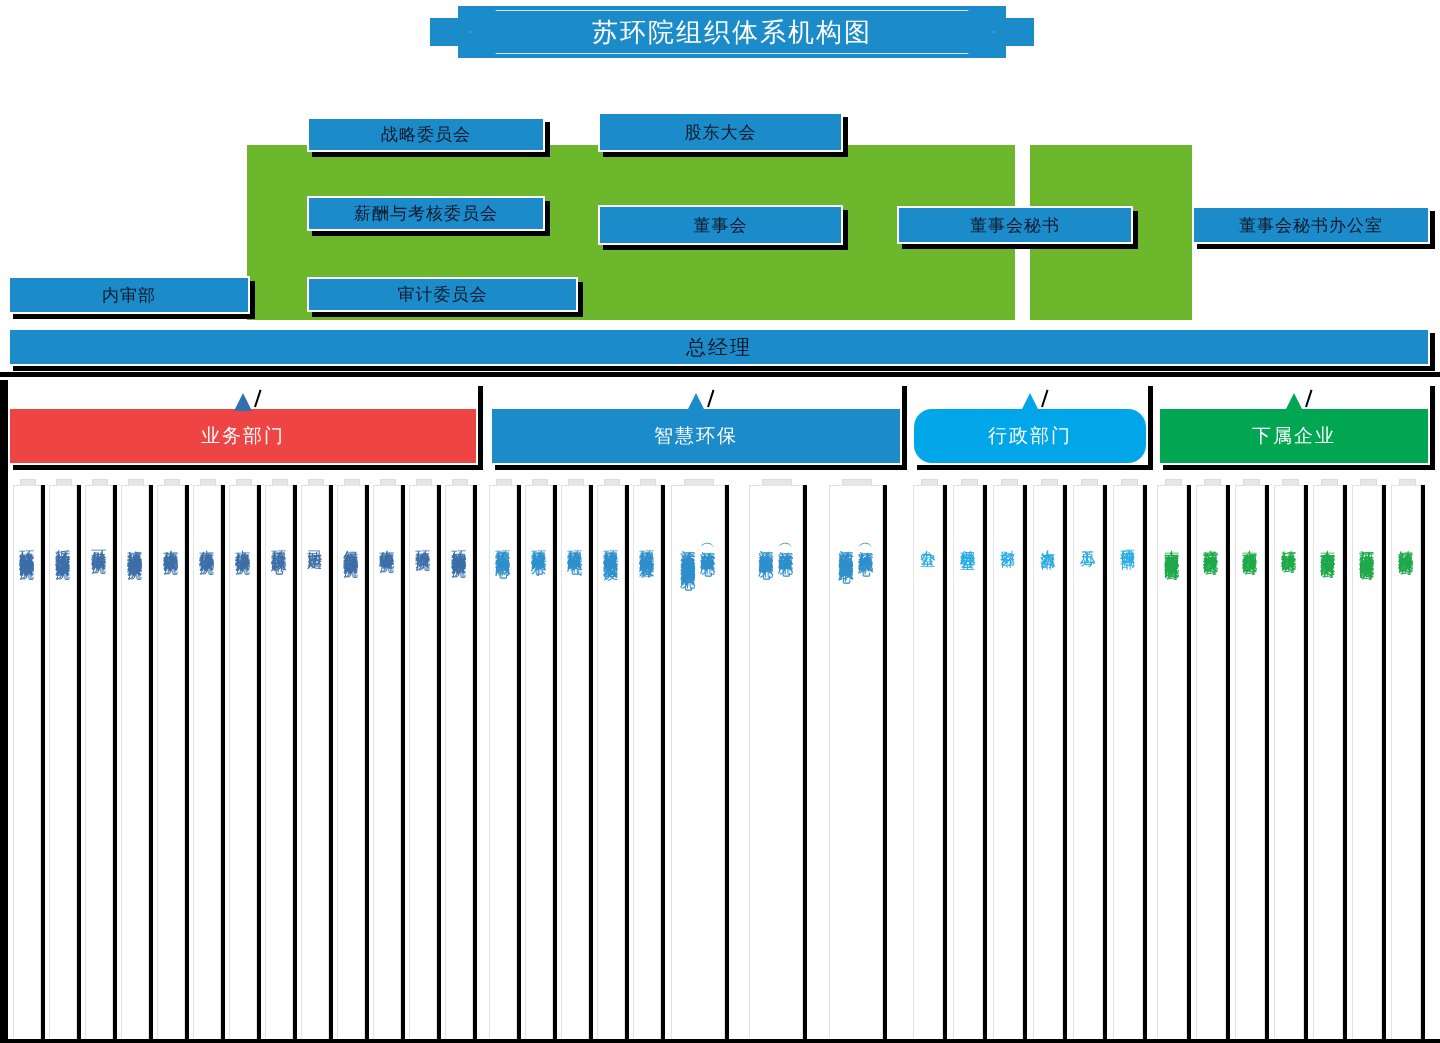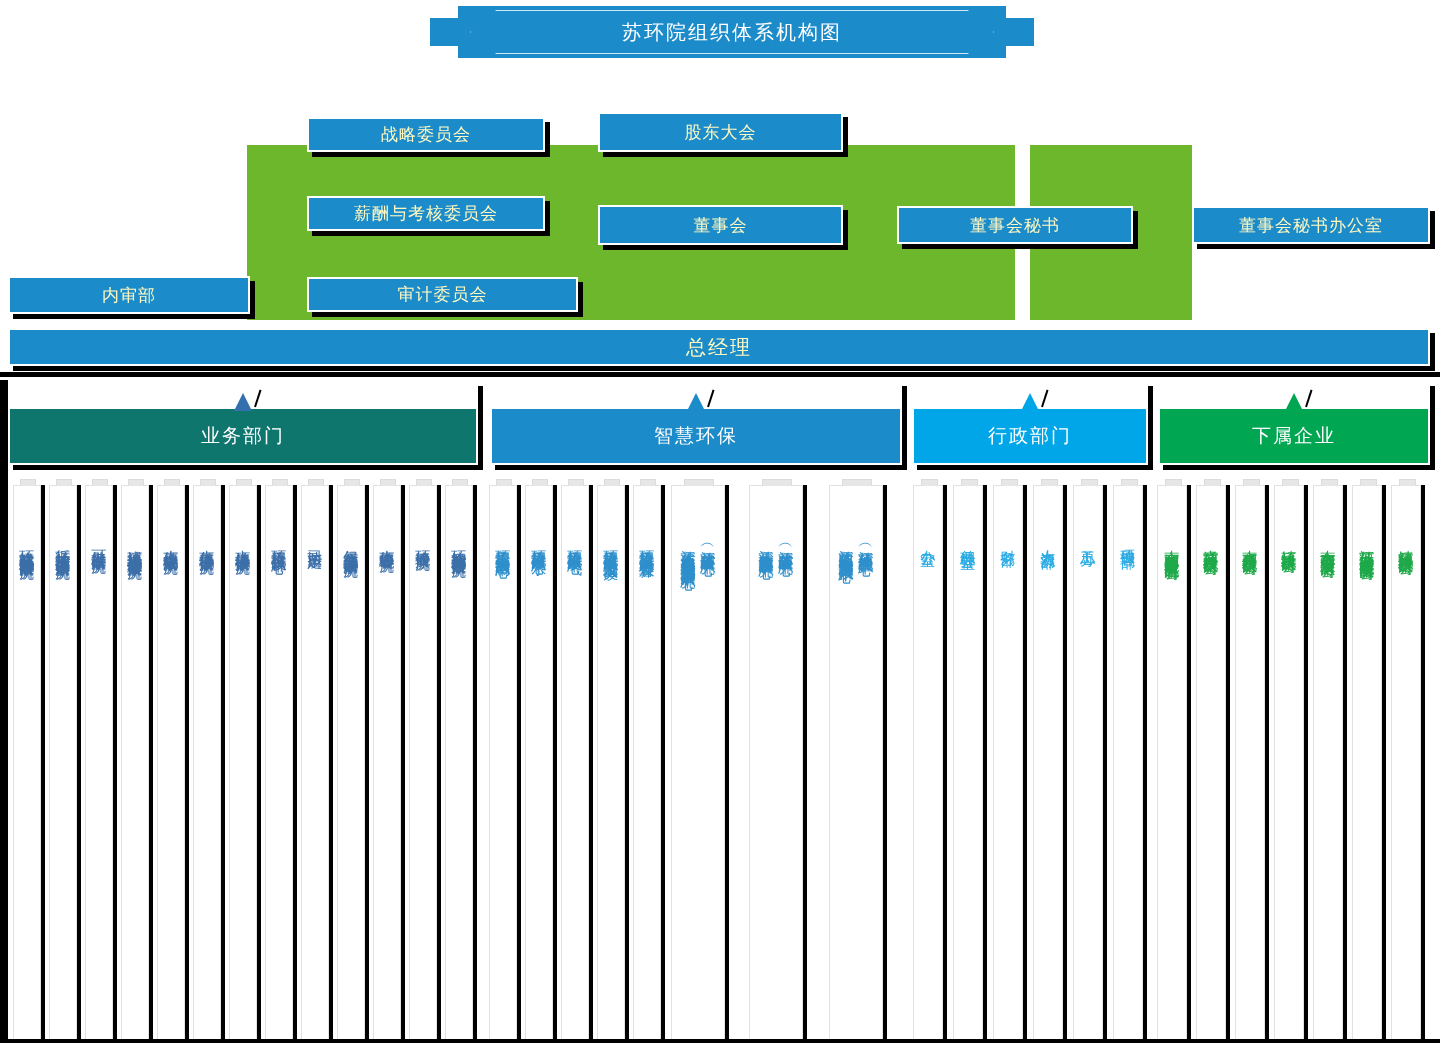--- a/index.html
+++ b/index.html
@@ -22,41 +22,41 @@
   }
   .title-notch-l { left: 430px; top: 18px; width: 32px; height: 28px; background:#1C8BC9; }
   .title-notch-r { left: 1002px; top: 18px; width: 32px; height: 28px; background:#1C8BC9; }
   .title-hex {
     position: absolute; left: 470px; top: 10px; width: 524px; height: 44px;
     border: 1.5px solid #cfe7f5;
     clip-path: polygon(5% 0%, 95% 0%, 100% 50%, 95% 100%, 5% 100%, 0% 50%);
     display: flex; align-items: center; justify-content: center;
   }
   .title-hex span {
-    color: #ffffff; font-size: 20px; letter-spacing: 2px;
+    color: #ffffff; font-size: 26px; letter-spacing: 2px;
   }
 
   
   .green-block {
     position: absolute;
     background: #6CB72B;
   }
   .green-a { left: 247px; top: 145px; width: 768px; height: 175px; }
   .green-b { left: 1030px; top: 145px; width: 162px; height: 175px; }
 
   
   .box {
     position: absolute;
     background: #1C8BC9;
     border: 2px solid #ffffff;
     box-shadow: 5px 5px 0 0 #000000;
     display: flex; align-items: center; justify-content: center;
   }
   .box span {
-    color: #fef9c3;
+    color: #0f172a;
     font-size: 17px;
     letter-spacing: 1px;
     white-space: nowrap;
   }
   .box.wide span { font-size: 20px; letter-spacing: 2px; }
 
   
   .dept-wrap { position: absolute; }
   .dept-frame {
     position: absolute; left: 0; top: 0; width: 100%; height: 100%;
@@ -169,39 +169,39 @@
   <div class="box" style="left:8px; top:276px; width:242px; height:38px;">
     <span>内审部</span>
   </div>
 
   <div class="box wide" style="left:8px; top:328px; width:1422px; height:38px;">
     <span>总经理</span>
   </div>
 
   <div class="dept-wrap" style="left:8px; top:381px; width:470px; height:84px;">
     <div class="dept-frame"></div>
-    <div class="dept-band" style="background:#0f766e;">
+    <div class="dept-band" style="background:#ef4444;">
       <span>业务部门</span>
     </div>
     <div class="dept-arrow" style="left:226px; border-bottom:18px solid #3470AD;"></div>
     <div class="dept-tick" style="left:246px;"></div>
   </div>
 
   <div class="dept-wrap" style="left:490px; top:381px; width:412px; height:84px;">
     <div class="dept-frame"></div>
     <div class="dept-band" style="background:#1C8BC9;">
       <span>智慧环保</span>
     </div>
     <div class="dept-arrow" style="left:197px; border-bottom:18px solid #1C8BC9;"></div>
     <div class="dept-tick" style="left:217px;"></div>
   </div>
 
   <div class="dept-wrap" style="left:912px; top:381px; width:236px; height:84px;">
     <div class="dept-frame"></div>
-    <div class="dept-band" style="background:#00A6E8;">
+    <div class="dept-band" style="background:#00A6E8;border-radius:18px;">
       <span>行政部门</span>
     </div>
     <div class="dept-arrow" style="left:109px; border-bottom:18px solid #00A6E8;"></div>
     <div class="dept-tick" style="left:129px;"></div>
   </div>
 
   <div class="dept-wrap" style="left:1158px; top:381px; width:272px; height:84px;">
     <div class="dept-frame"></div>
     <div class="dept-band" style="background:#00A651;">
       <span>下属企业</span>

